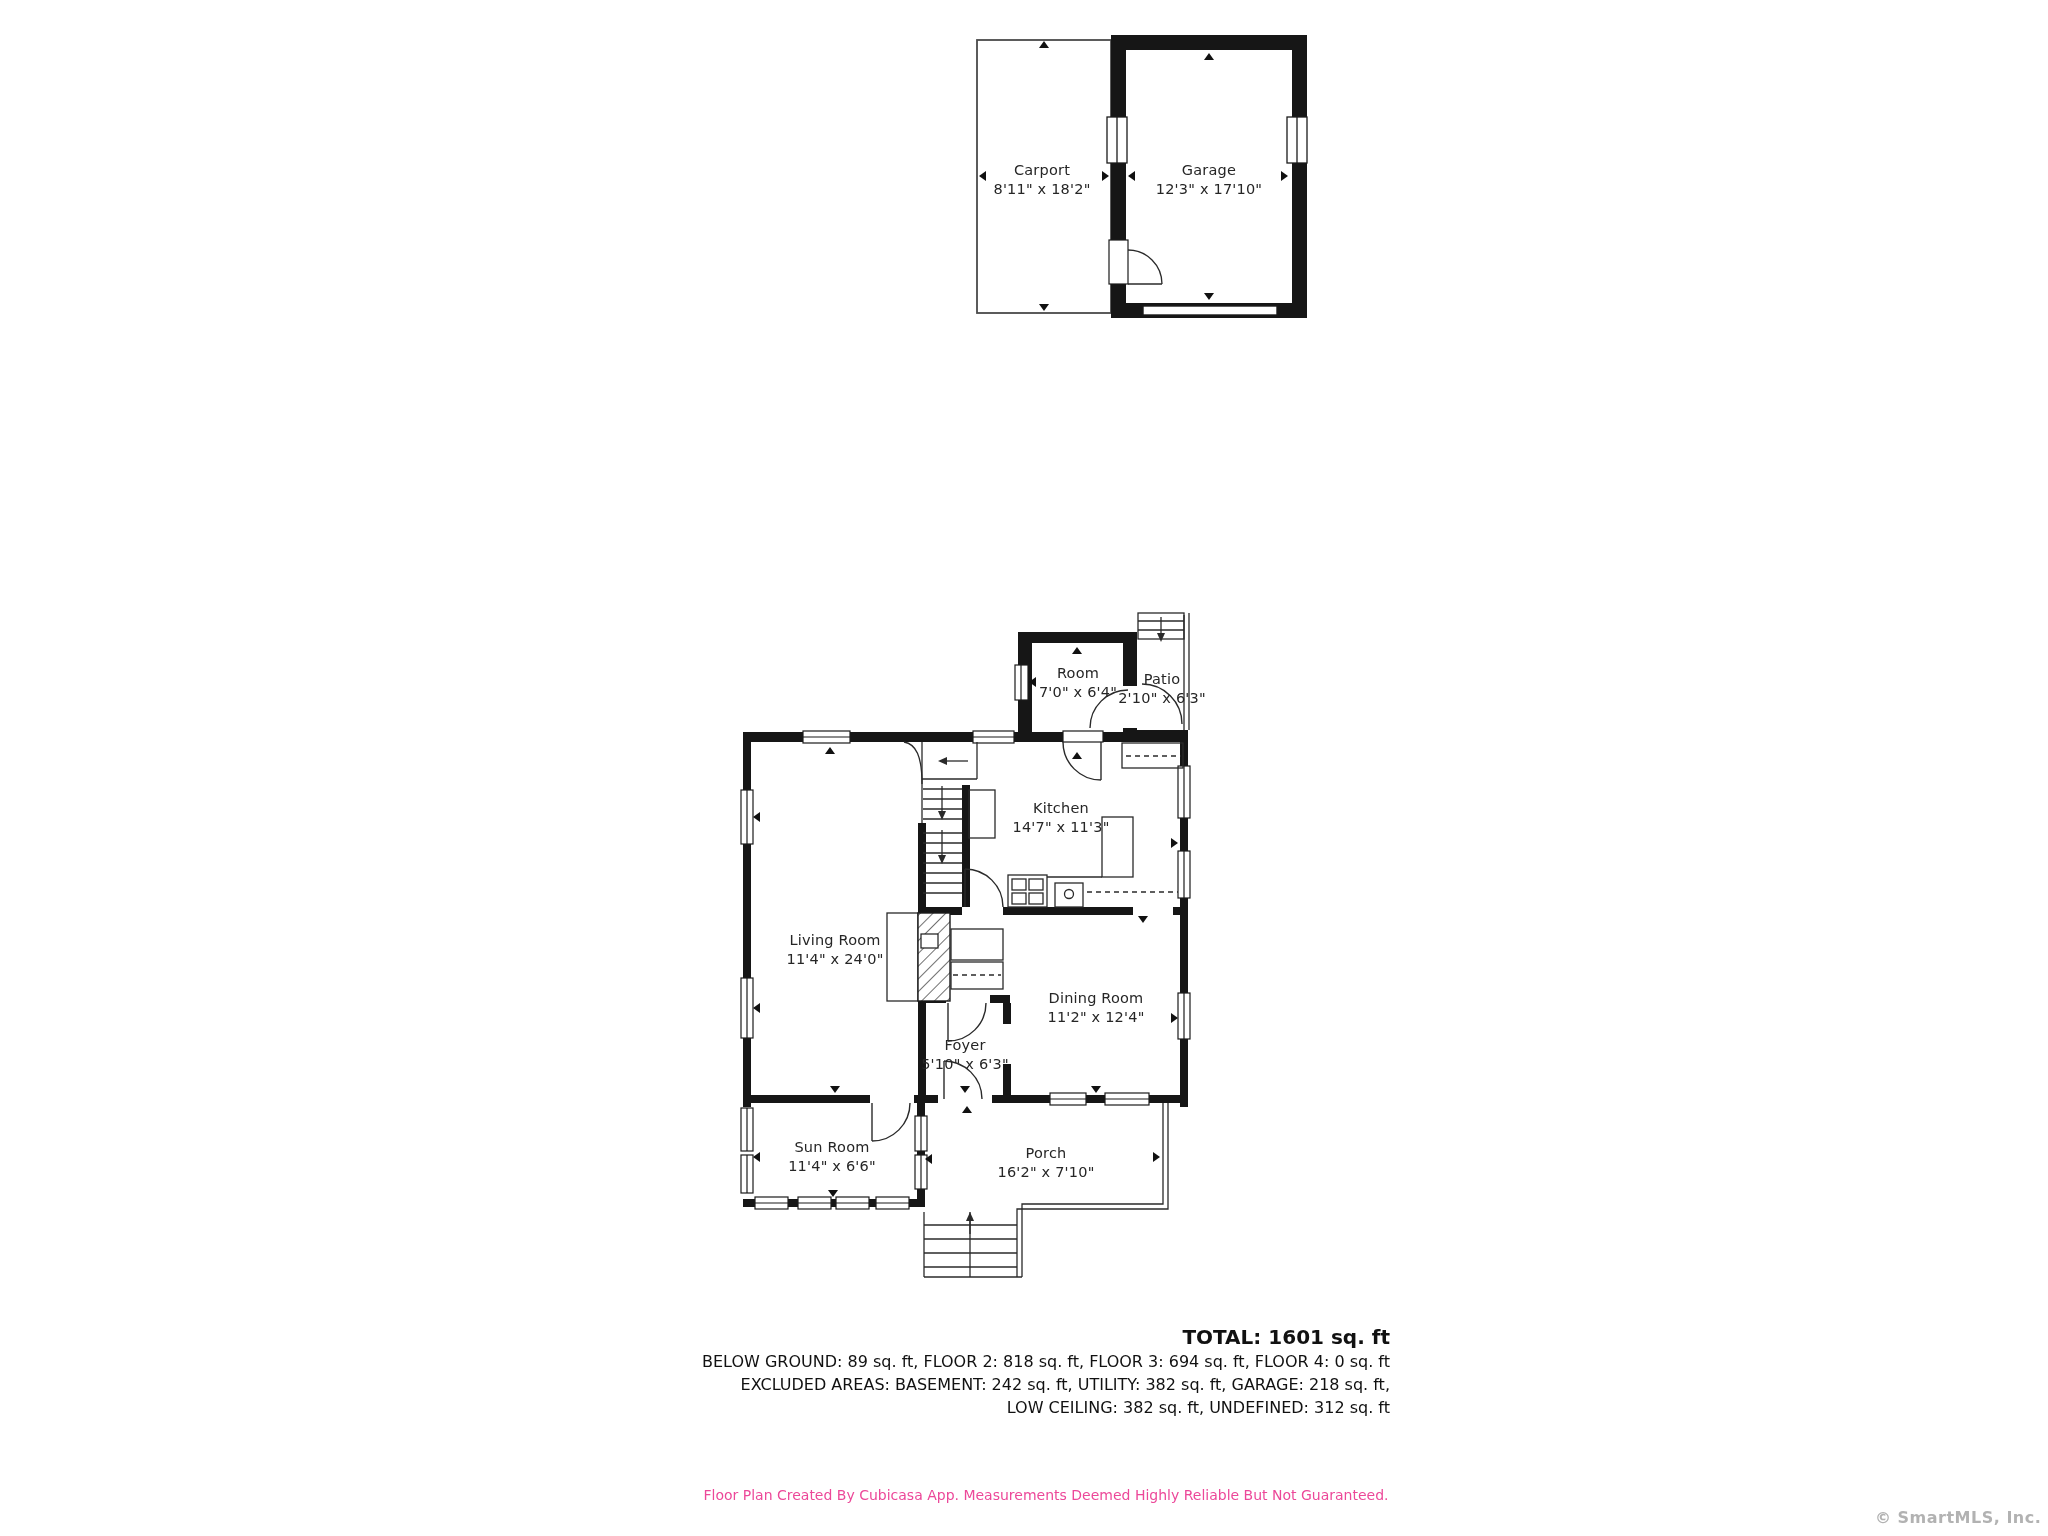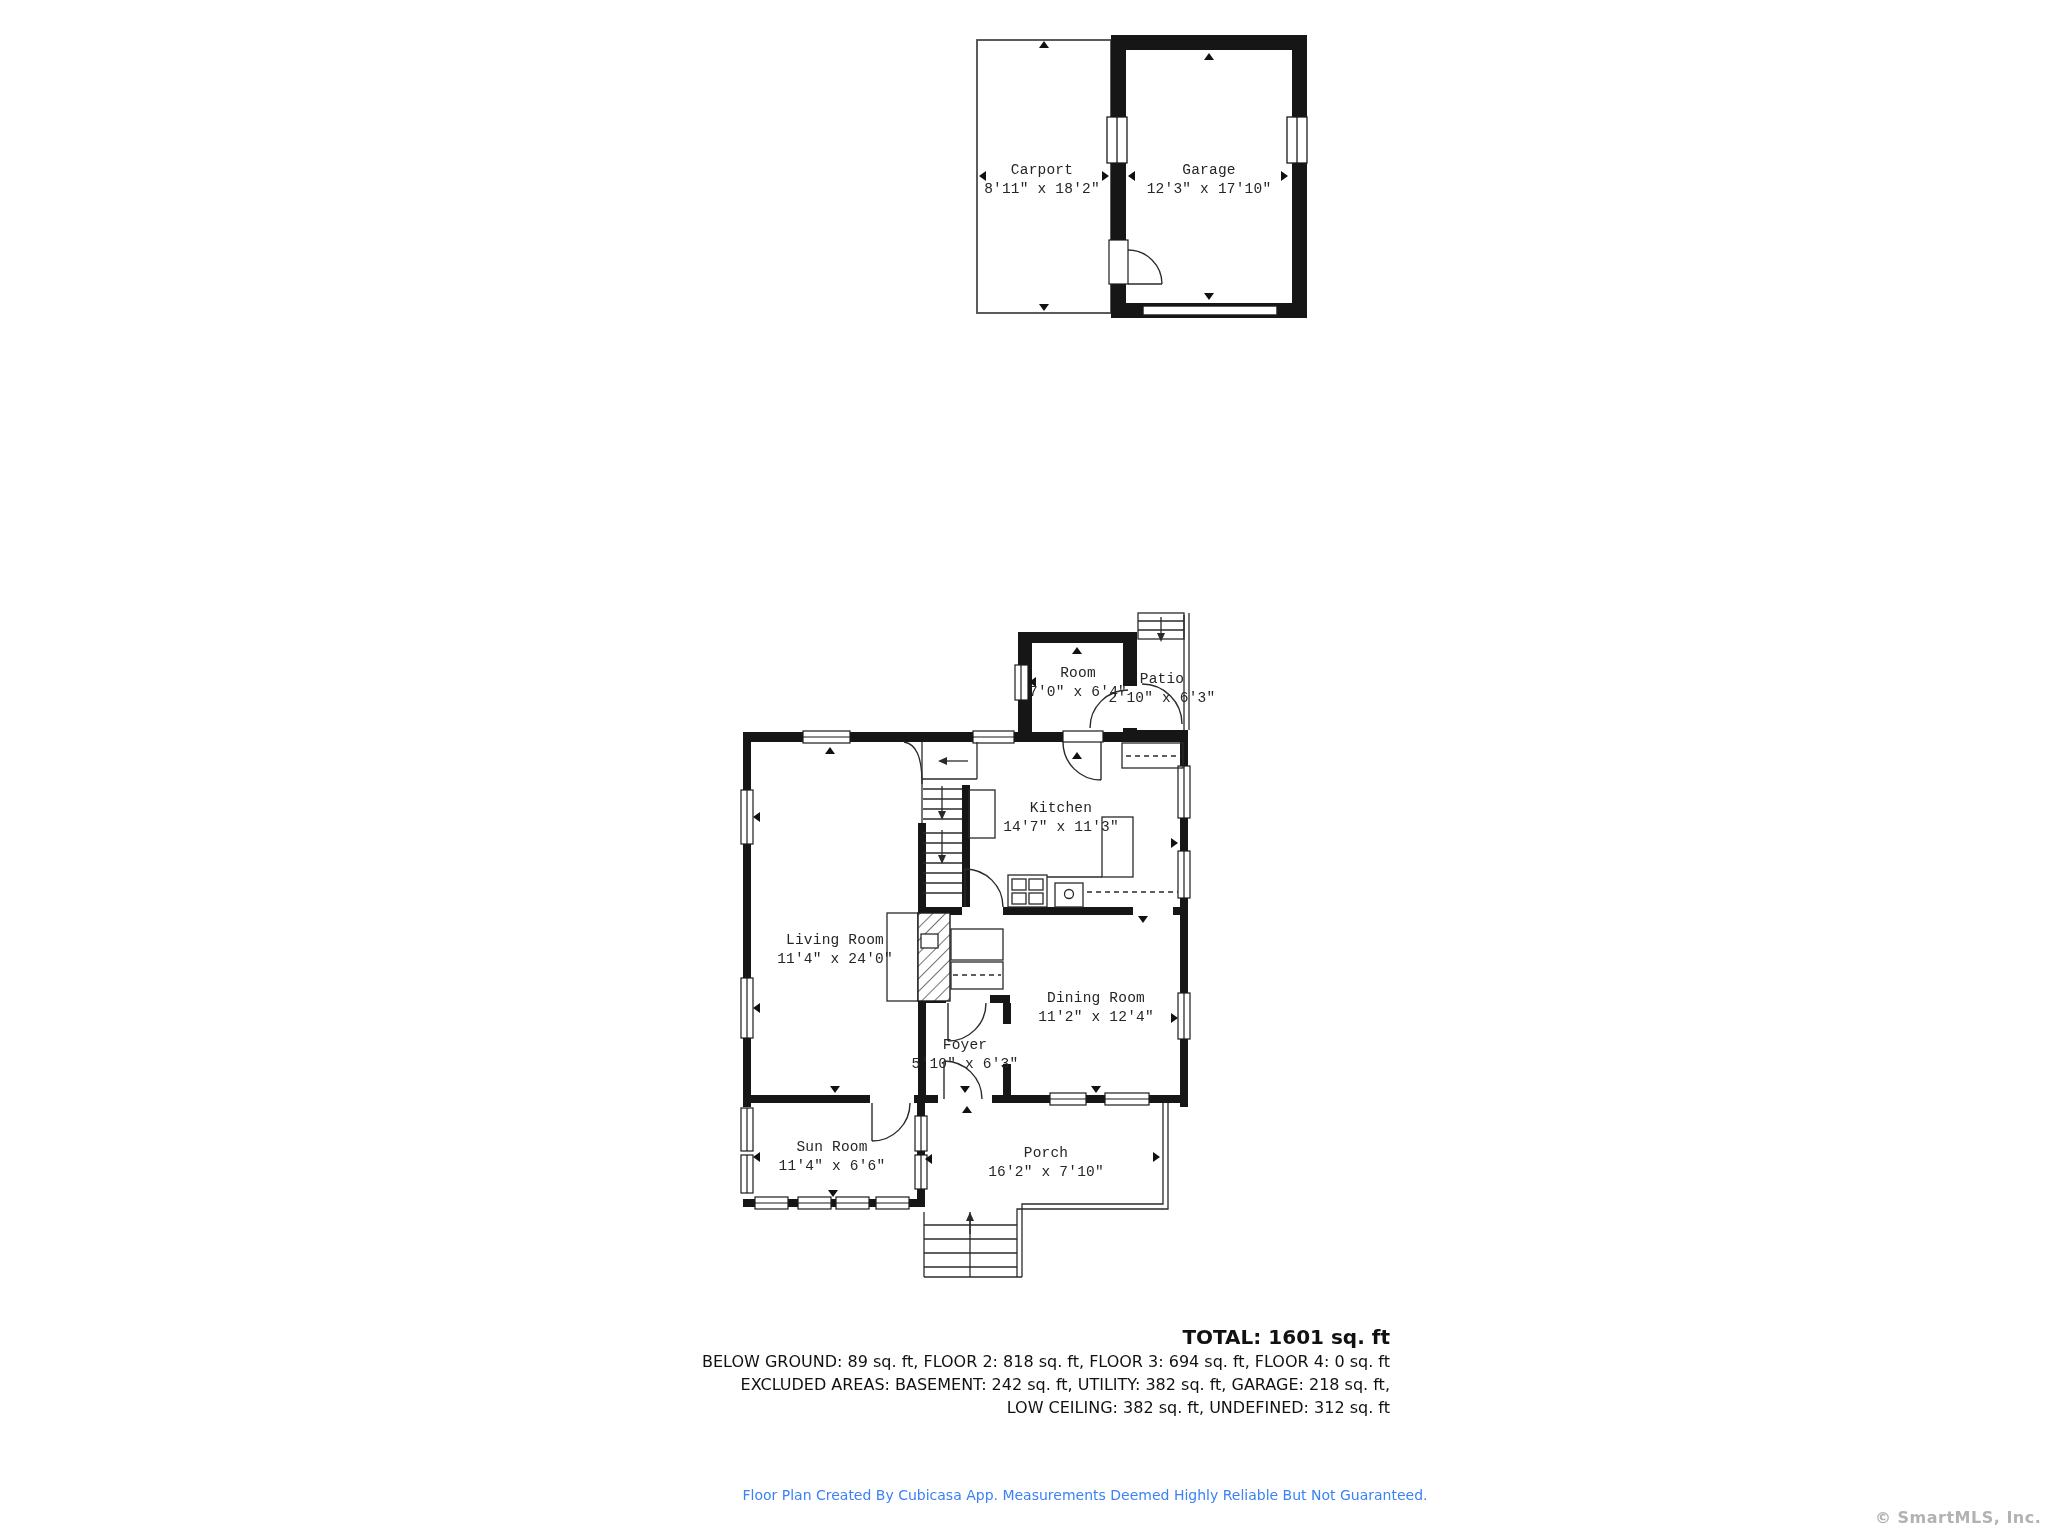--- a/index.html
+++ b/index.html
@@ -1,26 +1,26 @@
 <!DOCTYPE html>
 <html><head>
 <meta charset="utf-8">
 <style>
   html,body{margin:0;padding:0;width:2048px;height:1536px;background:#ffffff;overflow:hidden;
             font-family:"DejaVu Sans", sans-serif;}
   #stage{position:relative;width:2048px;height:1536px;background:#fff;}
   #plan-svg{position:absolute;left:0;top:0;}
   .room-label{position:absolute;transform:translate(-50%,-50%);text-align:center;
-              color:#262626;font-size:14.5px;line-height:19px;white-space:nowrap;letter-spacing:.2px;font-family:Liberation Mono, monospace;}
+              color:#262626;font-size:14.5px;line-height:19px;white-space:nowrap;letter-spacing:.2px;}
   .summary{position:absolute;left:1046px;top:1324px;transform:translateX(-50%);
            text-align:right;color:#111;white-space:nowrap;}
   .summary .total{font-size:20px;font-weight:bold;line-height:26px;}
   .summary .sline{font-size:16px;line-height:23px;}
   .footer-note{position:absolute;left:1046px;top:1487px;transform:translateX(-50%);
-               font-size:14px;color:#3b82f6;white-space:nowrap;margin-left:39px;}
+               font-size:14px;color:#ec4899;white-space:nowrap;}
   .watermark{position:absolute;left:1875px;top:1508px;font-size:16px;font-weight:600;
              color:#b2b2b2;white-space:nowrap;letter-spacing:.5px;}
 </style>
 </head>
 <body>
 
 <div id="stage">
 
 <svg id="plan-svg" width="2048" height="1536" viewBox="0 0 2048 1536" xmlns="http://www.w3.org/2000/svg">
   <defs>

